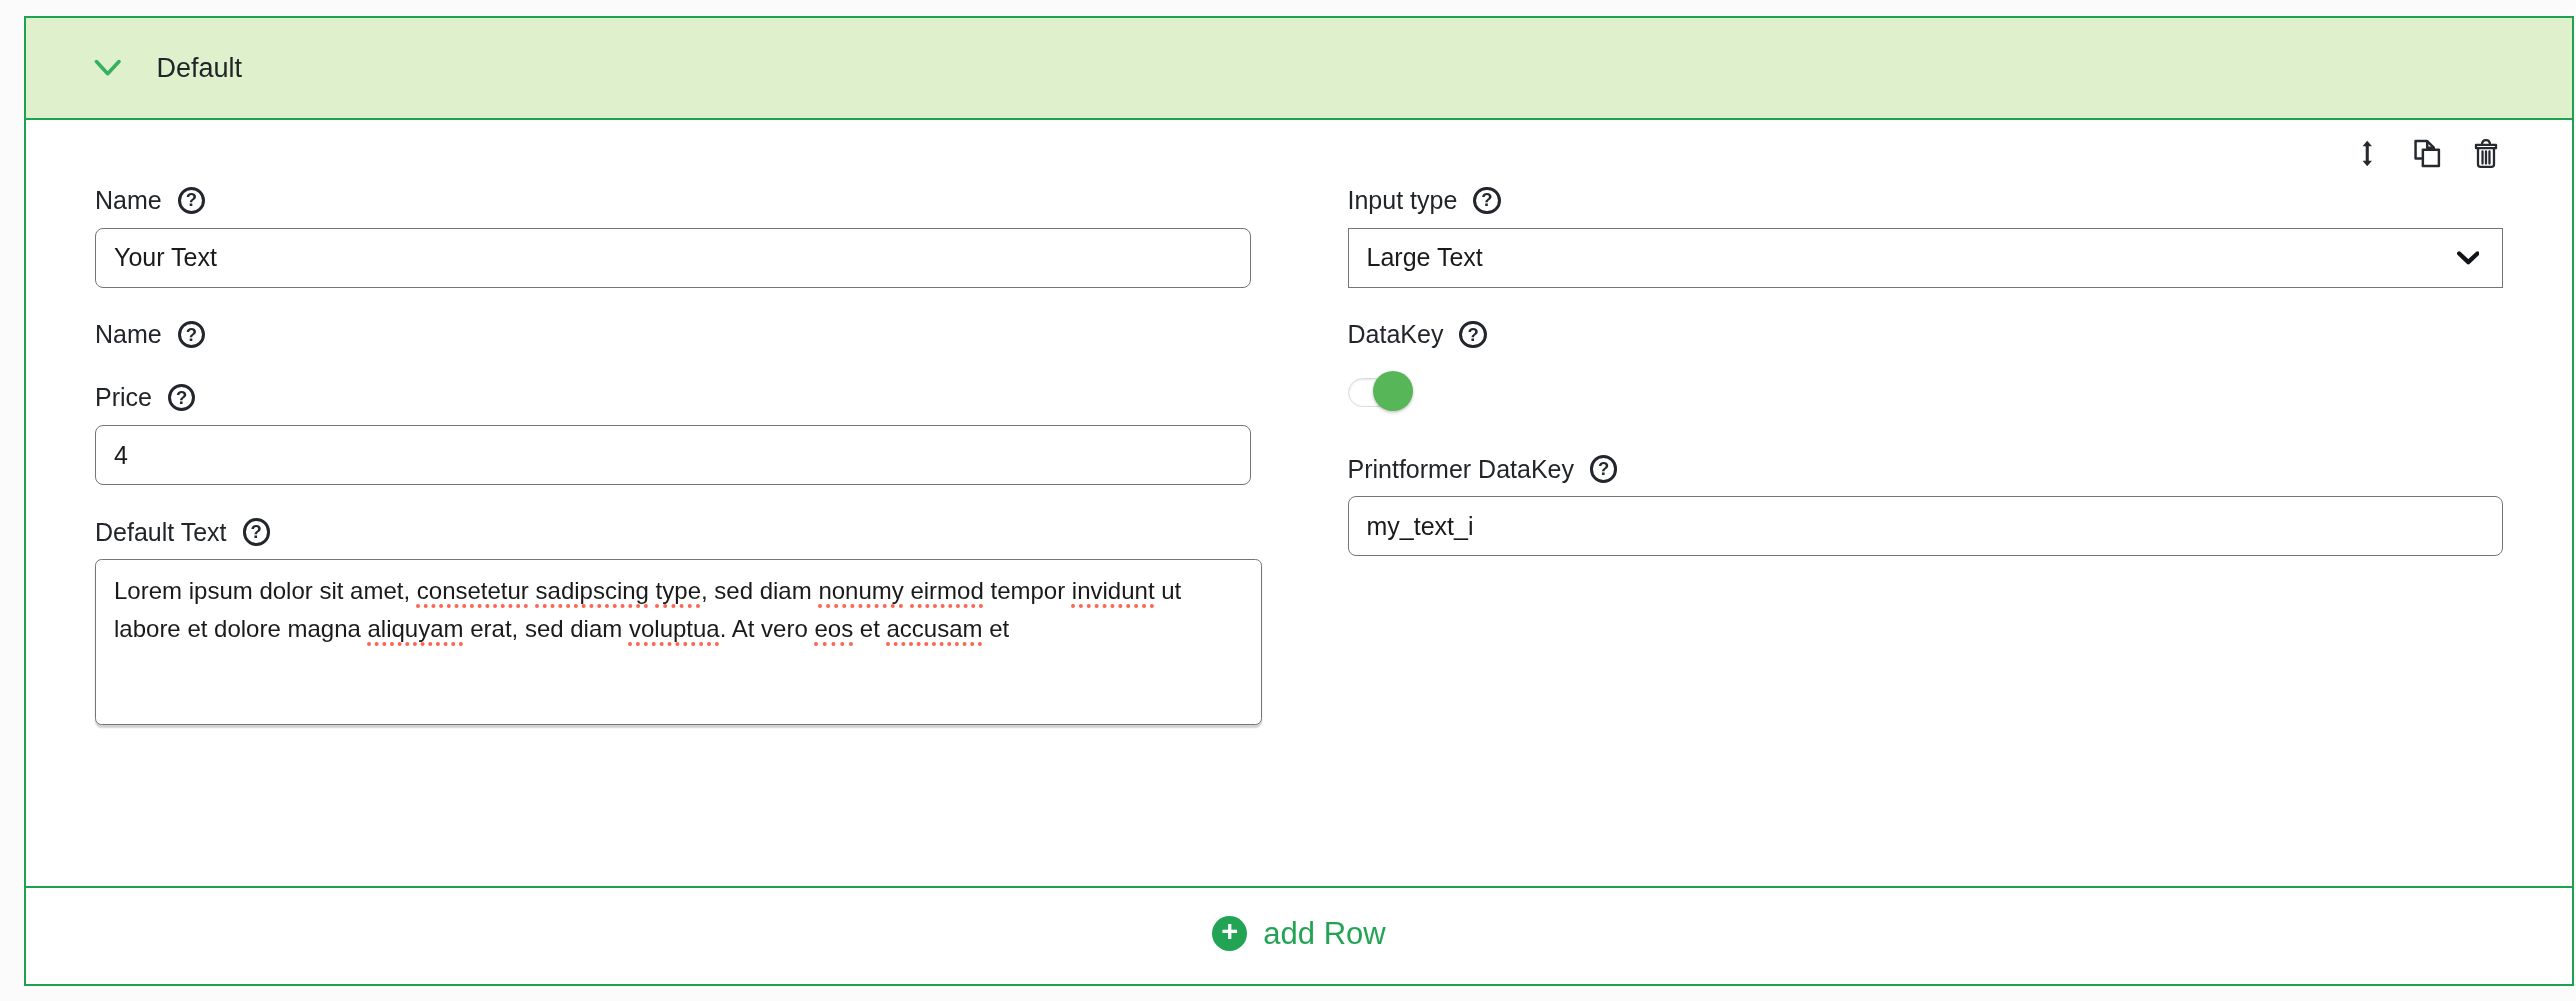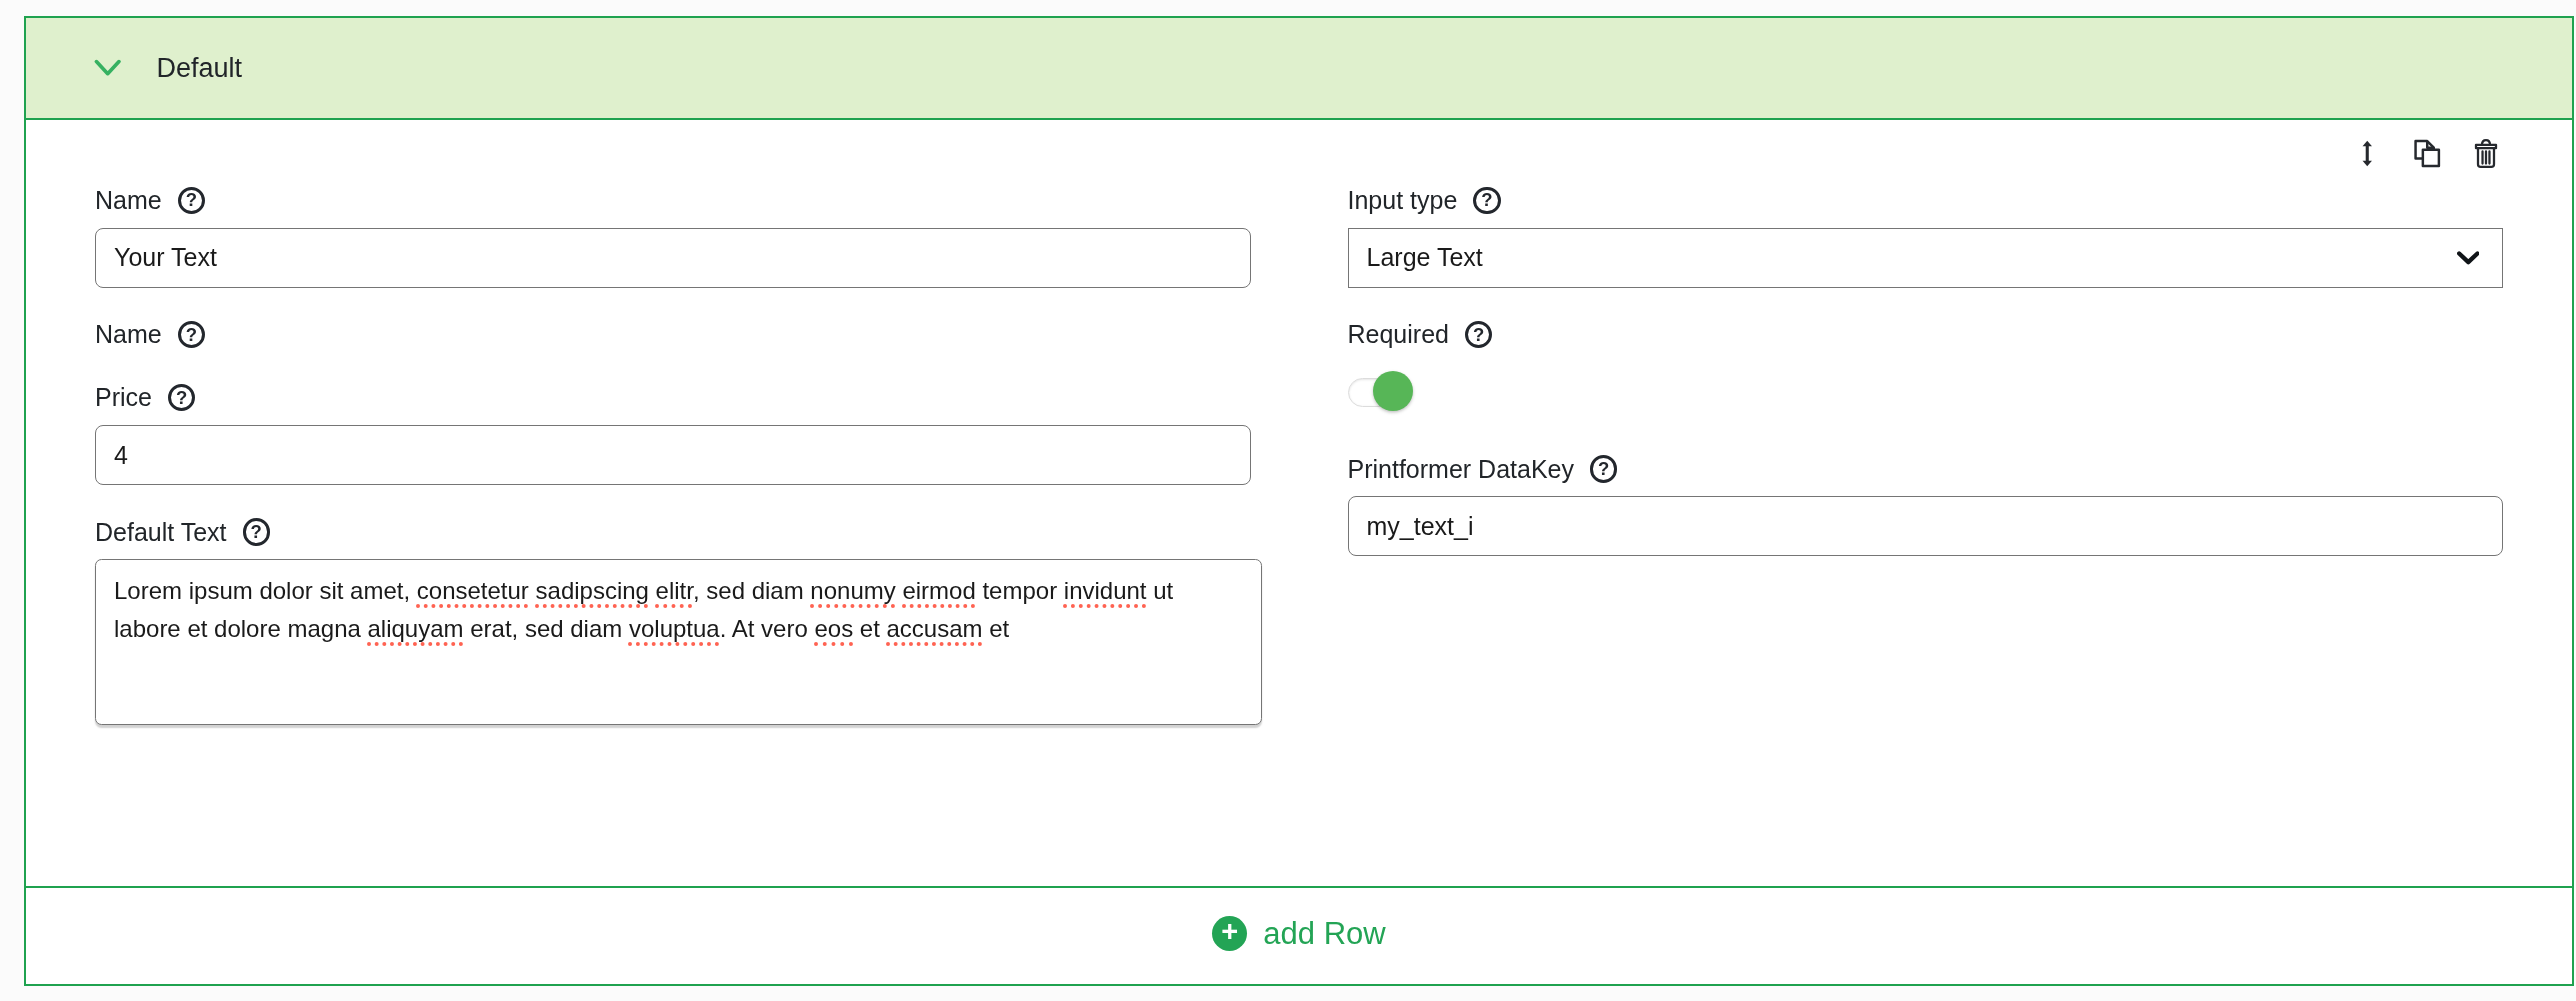--- a/index.html
+++ b/index.html
@@ -199,21 +199,21 @@
             <span class="help">?</span>
           </div>
           <input class="text-input" type="text" value="4" style="">
         </div>
 
         <div class="field">
           <div class="field-label">
             <span>Default Text</span>
             <span class="help">?</span>
           </div>
-          <div class="textarea">Lorem ipsum dolor sit amet, <span class="misspell">consetetur</span> <span class="misspell">sadipscing</span> <span class="misspell">elitr</span>, sed diam <span class="misspell">nonumy</span> <span class="misspell">eirmod</span> tempor <span class="misspell">invidunt</span> ut
+          <div class="textarea">Lorem ipsum dolor sit amet, <span class="misspell">consetetur</span> <span class="misspell">sadipscing</span> <span class="misspell">type</span>, sed diam <span class="misspell">nonumy</span> <span class="misspell">eirmod</span> tempor <span class="misspell">invidunt</span> ut
 labore et dolore magna <span class="misspell">aliquyam</span> erat, sed diam <span class="misspell">voluptua</span>. At vero <span class="misspell">eos</span> et <span class="misspell">accusam</span> et</div>
         </div>
 
       </div>
 
       <div>
 
         <div class="field">
           <div class="field-label">
             <span>Input type</span>
@@ -224,21 +224,21 @@
             <span>
               <svg width="22.6" height="14.5" viewBox="0 0 26 16" fill="none">
                 <path d="M2.5 2.5 L13 12.5 L23.5 2.5" stroke="#101418" stroke-width="5" stroke-linecap="round" stroke-linejoin="round"></path>
               </svg>
             </span>
           </div>
         </div>
 
         <div class="field">
           <div class="field-label">
-            <span>Required</span>
+            <span>DataKey</span>
             <span class="help">?</span>
           </div>
           <div class="toggle-row">
             <div class="toggle">
               <div class="knob"></div>
             </div>
           </div>
         </div>
 
         <div class="field">

